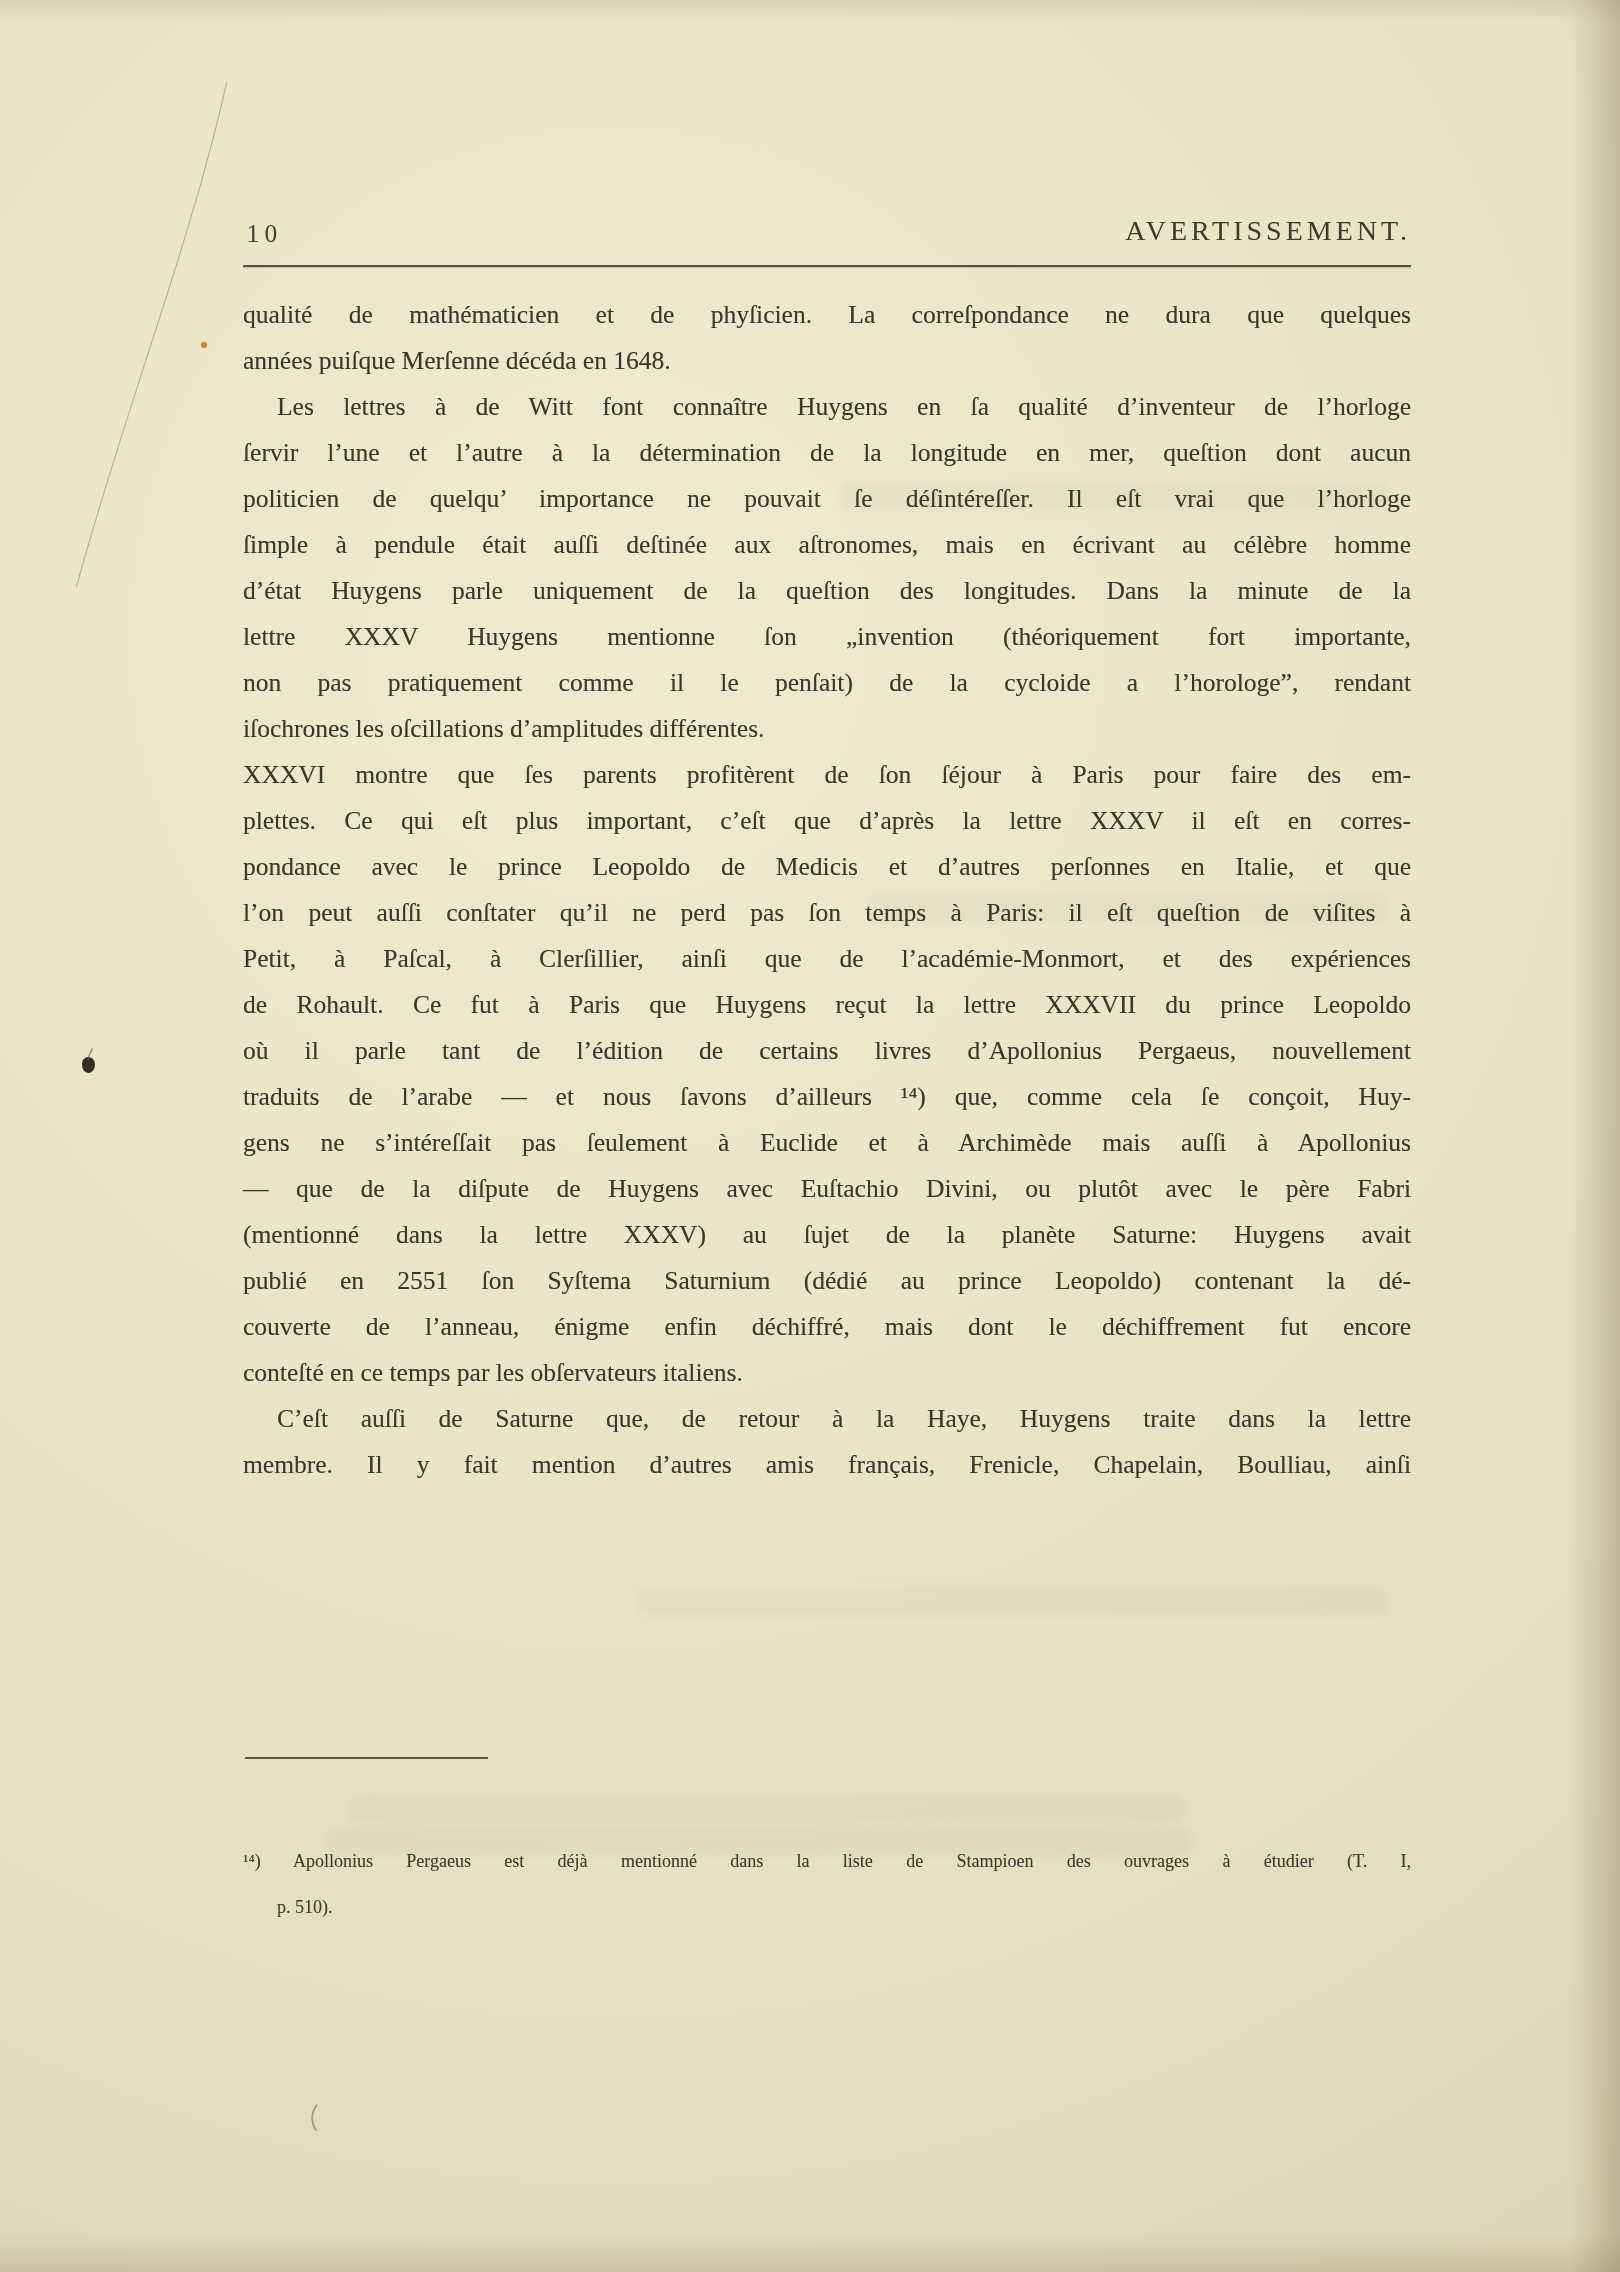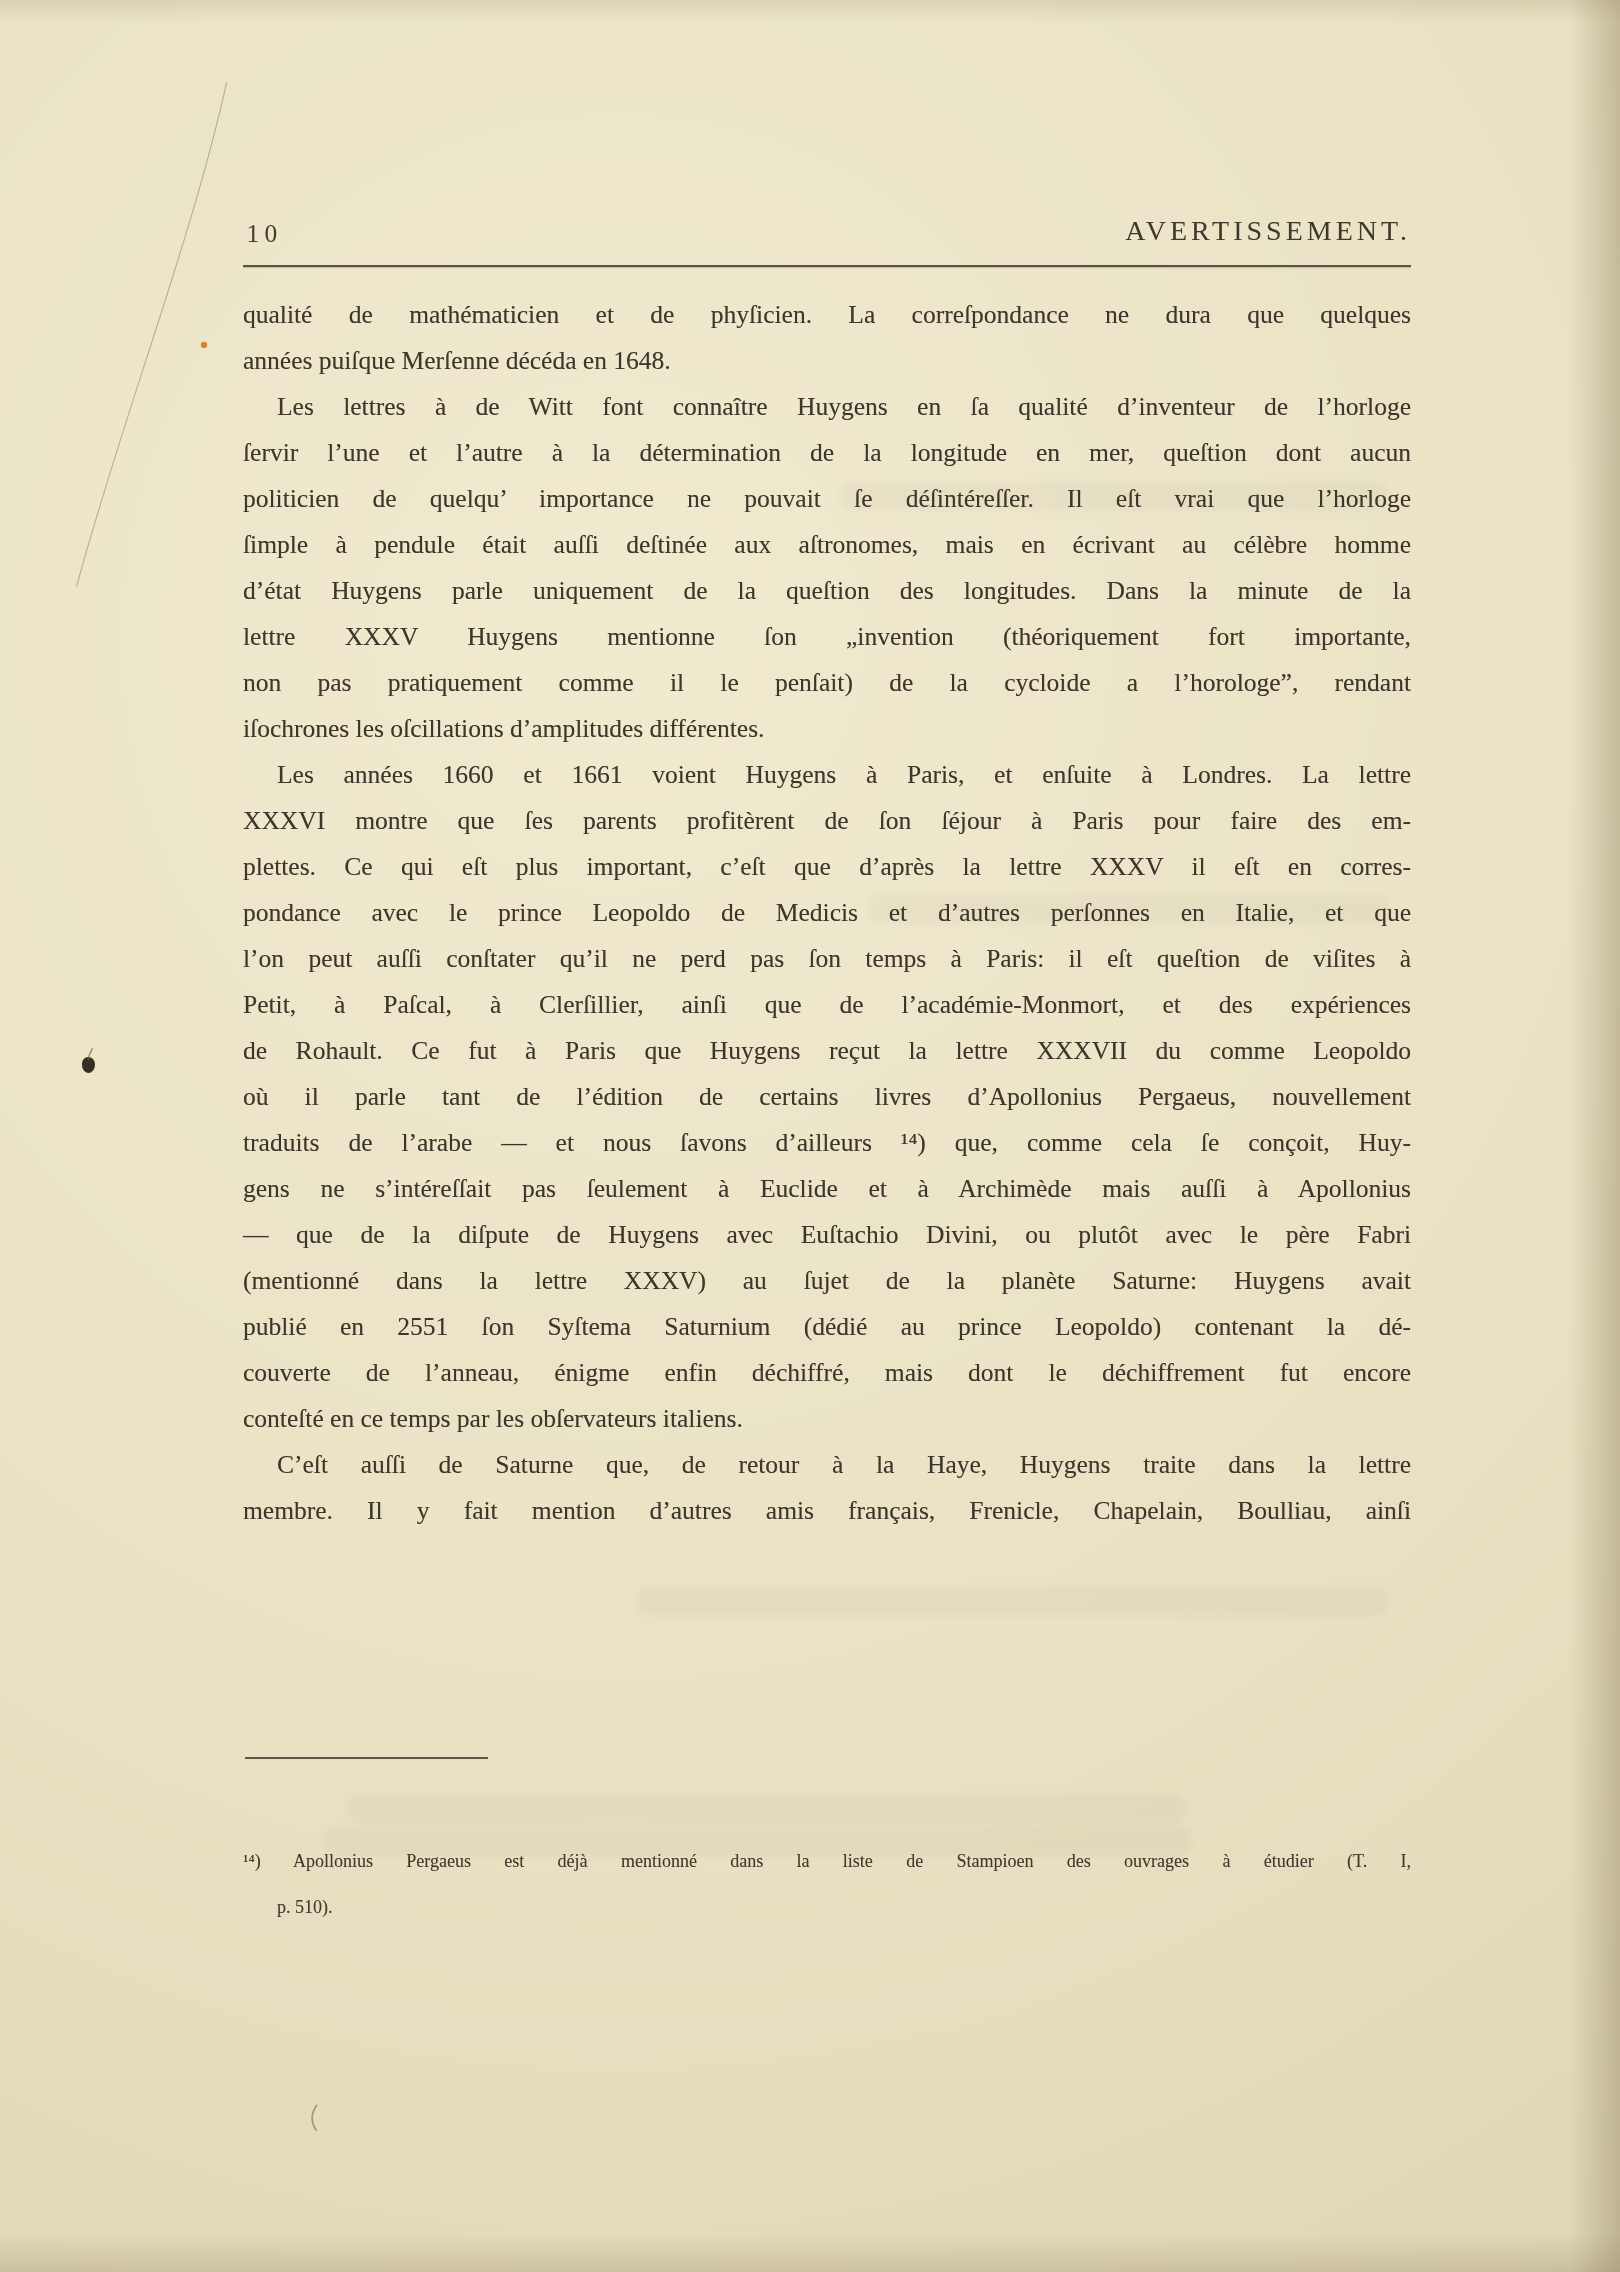--- a/index.html
+++ b/index.html
@@ -114,27 +114,26 @@
       <div class="line">qualité de mathématicien et de phyſicien. La correſpondance ne dura que quelques</div>
       <div class="line left">années puiſque Merſenne décéda en 1648.</div>
       <div class="line indent">Les lettres à de Witt font connaître Huygens en ſa qualité d’inventeur de l’horloge</div>
       <div class="line">ſervir l’une et l’autre à la détermination de la longitude en mer, queſtion dont aucun</div>
       <div class="line">politicien de quelqu’ importance ne pouvait ſe déſintéreſſer. Il eſt vrai que l’horloge</div>
       <div class="line">ſimple à pendule était auſſi deſtinée aux aſtronomes, mais en écrivant au célèbre homme</div>
       <div class="line">d’état Huygens parle uniquement de la queſtion des longitudes. Dans la minute de la</div>
       <div class="line">lettre XXXV Huygens mentionne ſon „invention (théoriquement fort importante,</div>
       <div class="line">non pas pratiquement comme il le penſait) de la cycloide a l’horologe”, rendant</div>
       <div class="line left">iſochrones les oſcillations d’amplitudes différentes.</div>
-      <div class="line indent">Les années 1660 et 1661 voient Huygens à Paris, et enſuite à Londres. La lettre</div>
       <div class="line">XXXVI montre que ſes parents profitèrent de ſon ſéjour à Paris pour faire des em-</div>
       <div class="line">plettes. Ce qui eſt plus important, c’eſt que d’après la lettre XXXV il eſt en corres-</div>
       <div class="line">pondance avec le prince Leopoldo de Medicis et d’autres perſonnes en Italie, et que</div>
       <div class="line">l’on peut auſſi conſtater qu’il ne perd pas ſon temps à Paris: il eſt queſtion de viſites à</div>
       <div class="line">Petit, à Paſcal, à Clerſillier, ainſi que de l’académie-Monmort, et des expériences</div>
-      <div class="line">de Rohault. Ce fut à Paris que Huygens reçut la lettre XXXVII du comme Leopoldo</div>
+      <div class="line">de Rohault. Ce fut à Paris que Huygens reçut la lettre XXXVII du prince Leopoldo</div>
       <div class="line">où il parle tant de l’édition de certains livres d’Apollonius Pergaeus, nouvellement</div>
       <div class="line">traduits de l’arabe — et nous ſavons d’ailleurs ¹⁴) que, comme cela ſe conçoit, Huy-</div>
       <div class="line">gens ne s’intéreſſait pas ſeulement à Euclide et à Archimède mais auſſi à Apollonius</div>
       <div class="line">— que de la diſpute de Huygens avec Euſtachio Divini, ou plutôt avec le père Fabri</div>
       <div class="line">(mentionné dans la lettre XXXV) au ſujet de la planète Saturne: Huygens avait</div>
       <div class="line">publié en 2551 ſon Syſtema Saturnium (dédié au prince Leopoldo) contenant la dé-</div>
       <div class="line">couverte de l’anneau, énigme enfin déchiffré, mais dont le déchiffrement fut encore</div>
       <div class="line left">conteſté en ce temps par les obſervateurs italiens.</div>
       <div class="line indent">C’eſt auſſi de Saturne que, de retour à la Haye, Huygens traite dans la lettre</div>
       <div class="line">membre. Il y fait mention d’autres amis français, Frenicle, Chapelain, Boulliau, ainſi</div>

